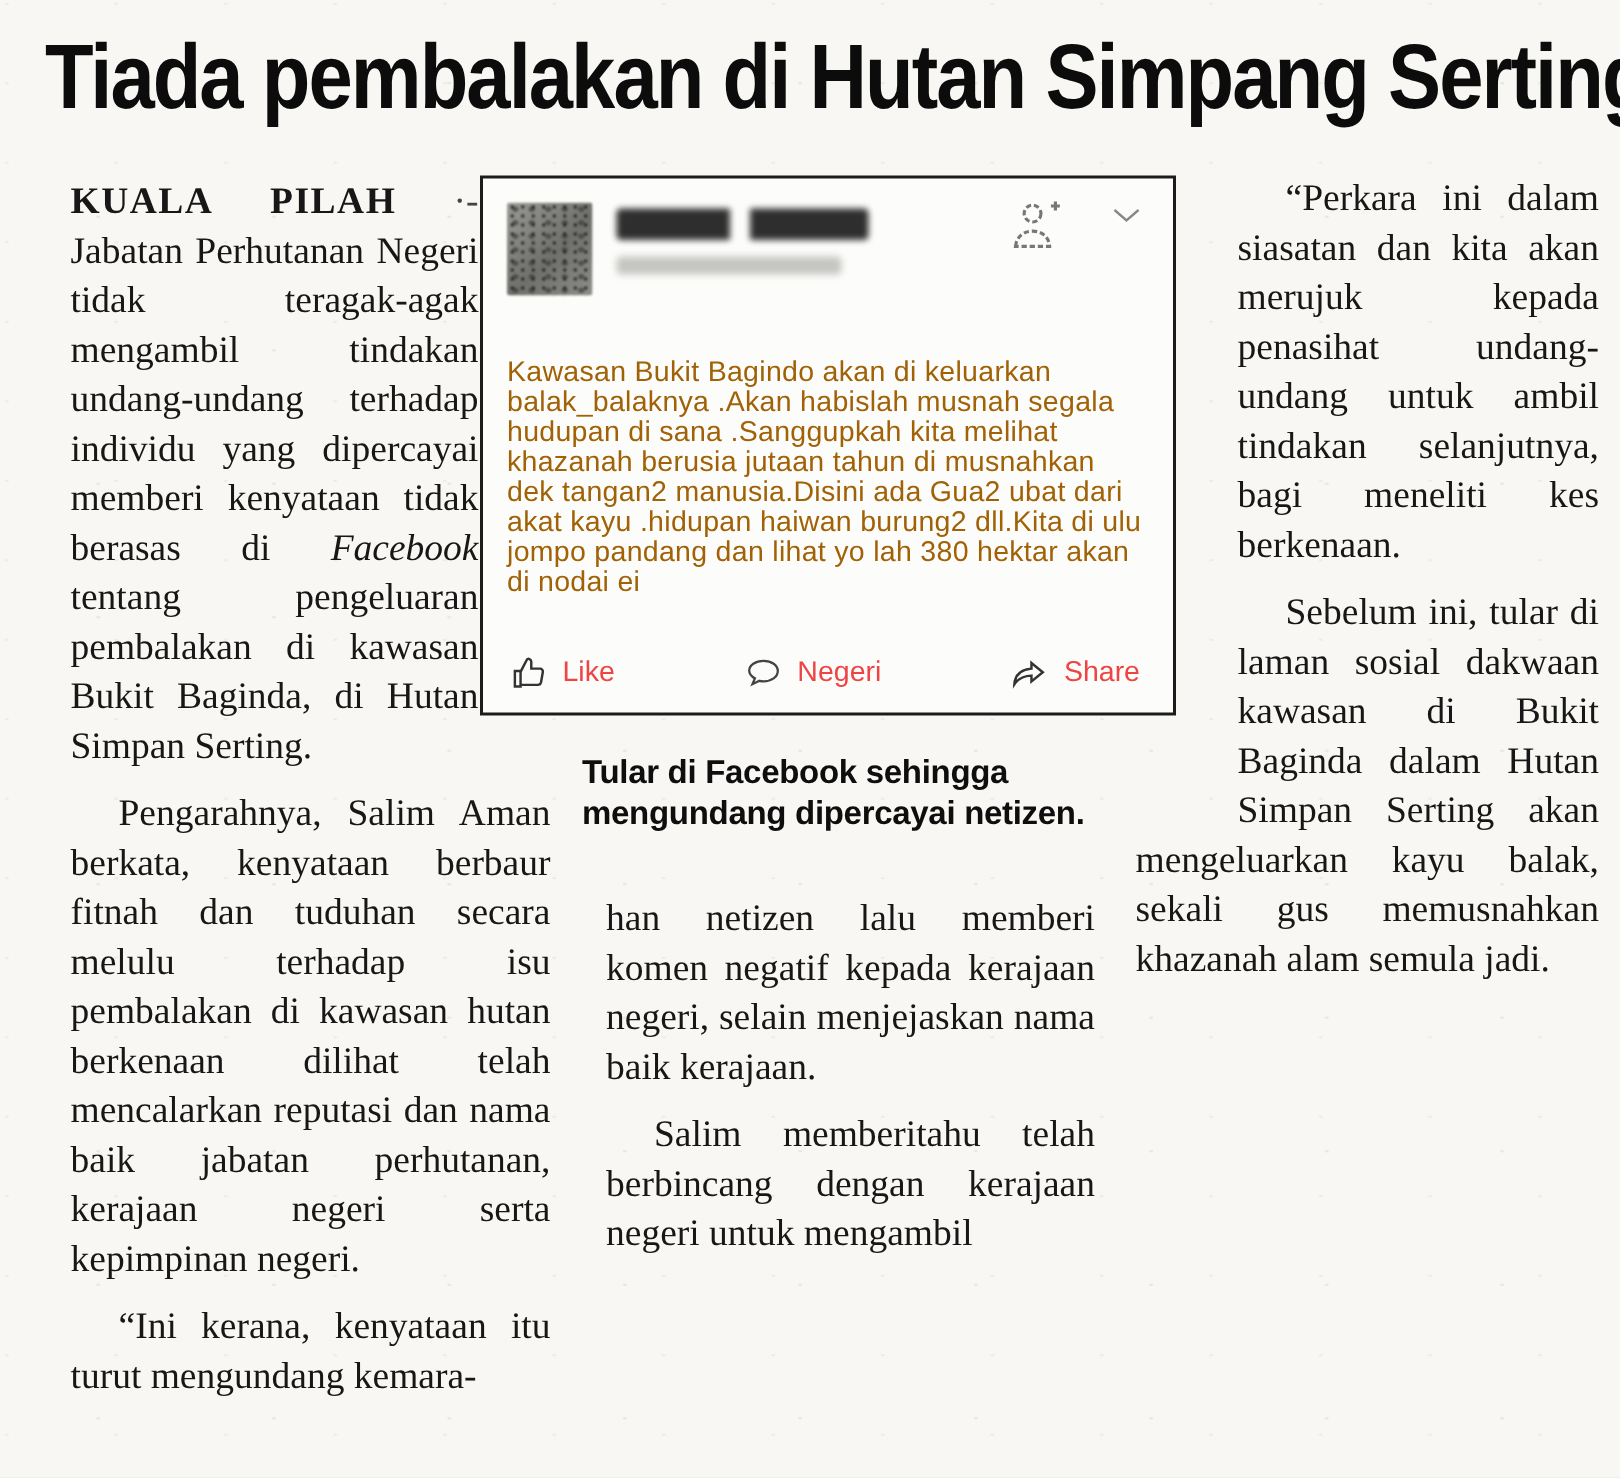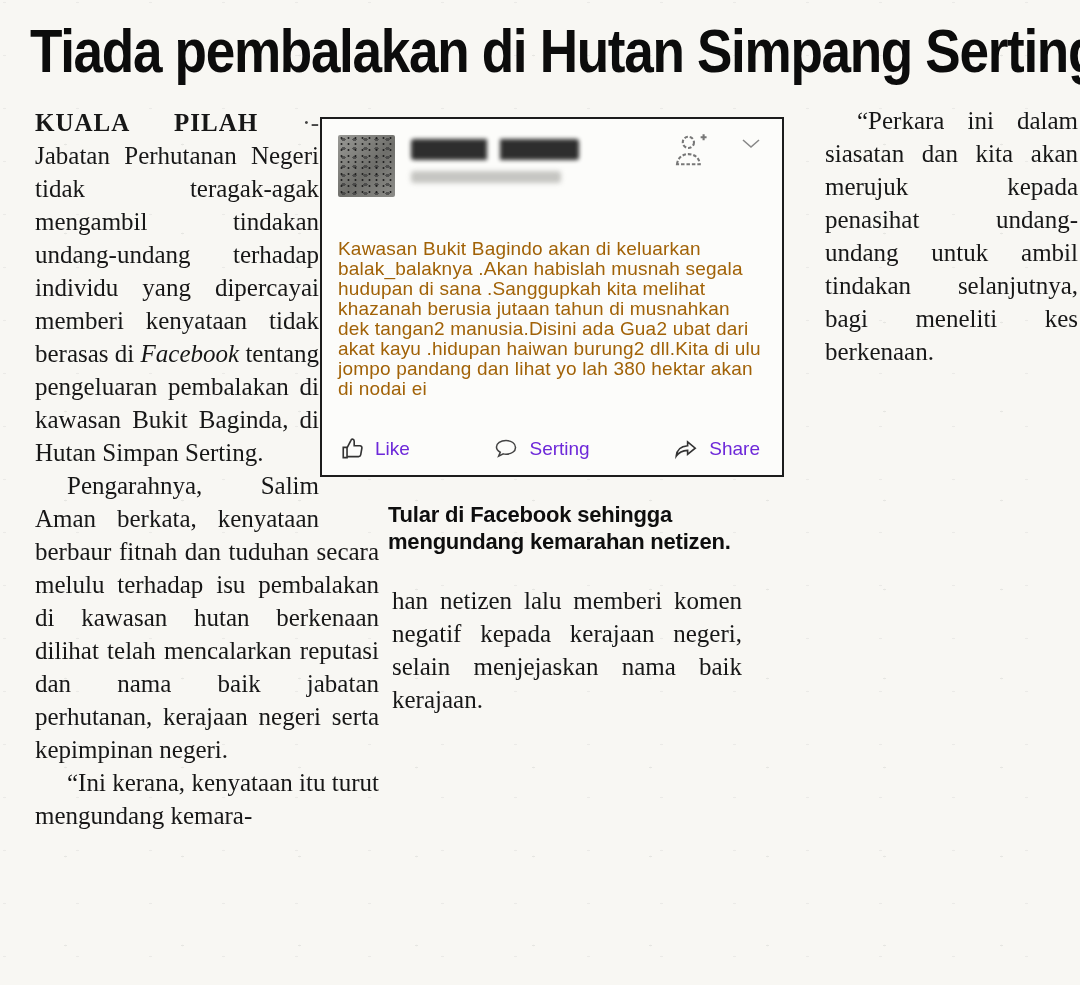--- a/index.html
+++ b/index.html
@@ -15,21 +15,21 @@
   }
   
   .headline{position:absolute;left:30px;top:16px;width:1044px;}
   .headline>span{
     display:inline-block;font-family:"Liberation Sans", sans-serif;font-weight:bold;
     font-size:61px;letter-spacing:-1.5px;white-space:nowrap;
     transform:scaleX(.87);transform-origin:left center;color:#0c0c0c;
   }
   
   .col{position:absolute;text-align:justify;font-size:25px;line-height:33px;color:#171717;}
-  .col p{margin:0;}
+  .col p{margin:12px;}
   .col p.indent{text-indent:32px;font-family:Liberation Serif, serif;}
   .col i{font-style:italic;}
   .col-left{left:35px;top:106px;width:344px;height:866px;}
   .col-mid{left:392px;top:584px;width:350px;height:386px;}
   .col-right{left:745px;top:104px;width:333px;height:878px;}
   .spacer-r{float:right;width:60px;height:398px;}
   .spacer-l{float:left;width:80px;height:444px;}
   .dateline{font-weight:bold;letter-spacing:1px;}
   .dlmark{color:#444;}
   
@@ -58,21 +58,21 @@
     position:absolute;left:73px;top:40px;width:150px;height:12px;border-radius:3px;
     background:#8f8f8a;filter:blur(2.5px);opacity:.5;
   }
   .fb-addfriend{position:absolute;right:54px;top:0;color:#777;}
   .fb-chevron{position:absolute;right:4px;top:6px;color:#888;}
   .fb-body{font-size:19px;line-height:20px;color:#a16207;letter-spacing:.2px;}
   .fb-actions{
     position:absolute;left:18px;right:22px;bottom:8px;height:36px;
     display:flex;align-items:center;justify-content:space-between;
   }
-  .fb-action{display:flex;align-items:center;gap:9px;font-size:19px;color:#6d28d9;}
+  .fb-action{display:flex;align-items:center;gap:9px;font-size:19px;color:#ef4444;}
   .fb-action svg{display:block;}
   
   .caption{
     position:absolute;left:388px;top:501px;width:346px;
     font-family:"Liberation Sans", sans-serif;font-weight:bold;
     font-size:22px;line-height:27px;letter-spacing:-.2px;color:#0e0e0e;
   }
 </style>
 </head>
 <body>
@@ -118,37 +118,39 @@
           </svg>
         </span>
         <span>Like</span>
       </span>
       <span class="fb-action">
         <span>
           <svg width="28" height="26" viewBox="0 0 24 24" fill="none" stroke="#444" stroke-width="1.4">
             <path d="M12 4.2c-5 0-8.8 2.7-8.8 6 0 2 1.4 3.7 3.5 4.8l-1.5 3.6 4.3-2.1c.8.2 1.6.3 2.5.3 5 0 8.8-2.7 8.8-6.3S17 4.2 12 4.2z"></path>
           </svg>
         </span>
-        <span>Serting</span>
+        <span>Negeri</span>
       </span>
       <span class="fb-action">
         <span>
           <svg width="28" height="26" viewBox="0 0 24 24" fill="none" stroke="#333" stroke-width="1.5">
             <path d="M13.5 5.5l7 5.7-7 5.7v-3.6C8 13.5 5 15.6 3 18.6c.4-5 3.3-9 10.5-9.6V5.5z"></path>
           </svg>
         </span>
         <span>Share</span>
       </span>
     </div>
   </div>
 
-  <div class="caption">Tular di Facebook sehingga mengundang kemarahan netizen.</div>
+  <div class="caption">Tular di Facebook sehingga mengundang dipercayai netizen.</div>
 
   <div class="col col-mid">
     <p>han netizen lalu memberi komen negatif kepada kerajaan negeri, selain menjejaskan nama baik kerajaan.</p>
+    <p class="indent">Salim memberitahu telah berbincang dengan kerajaan negeri untuk mengambil</p>
   </div>
 
   <div class="col col-right">
     <div class="spacer-l"></div>
     <p class="indent">“Perkara ini dalam siasatan dan kita akan merujuk kepada penasihat undang-undang untuk ambil tindakan selanjutnya, bagi meneliti kes berkenaan.</p>
+    <p class="indent">Sebelum ini, tular di laman sosial dakwaan kawasan di Bukit Baginda dalam Hutan Simpan Serting akan mengeluarkan kayu balak, sekali gus memusnahkan khazanah alam semula jadi.</p>
   </div>
 
 </div>
 
 </body></html>

